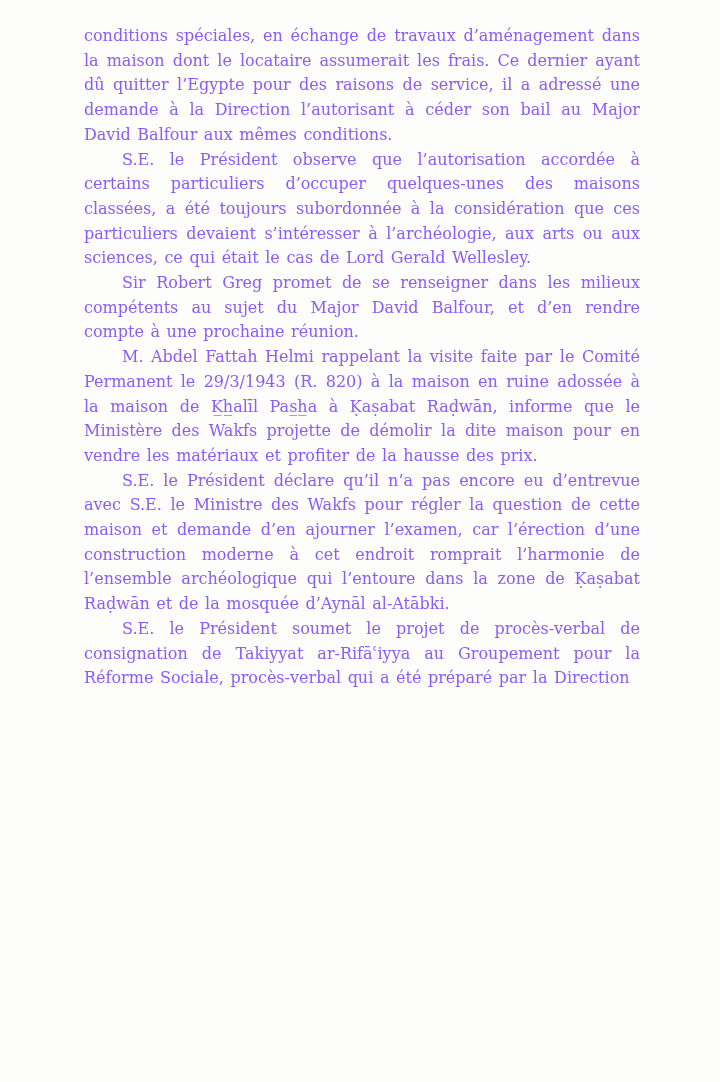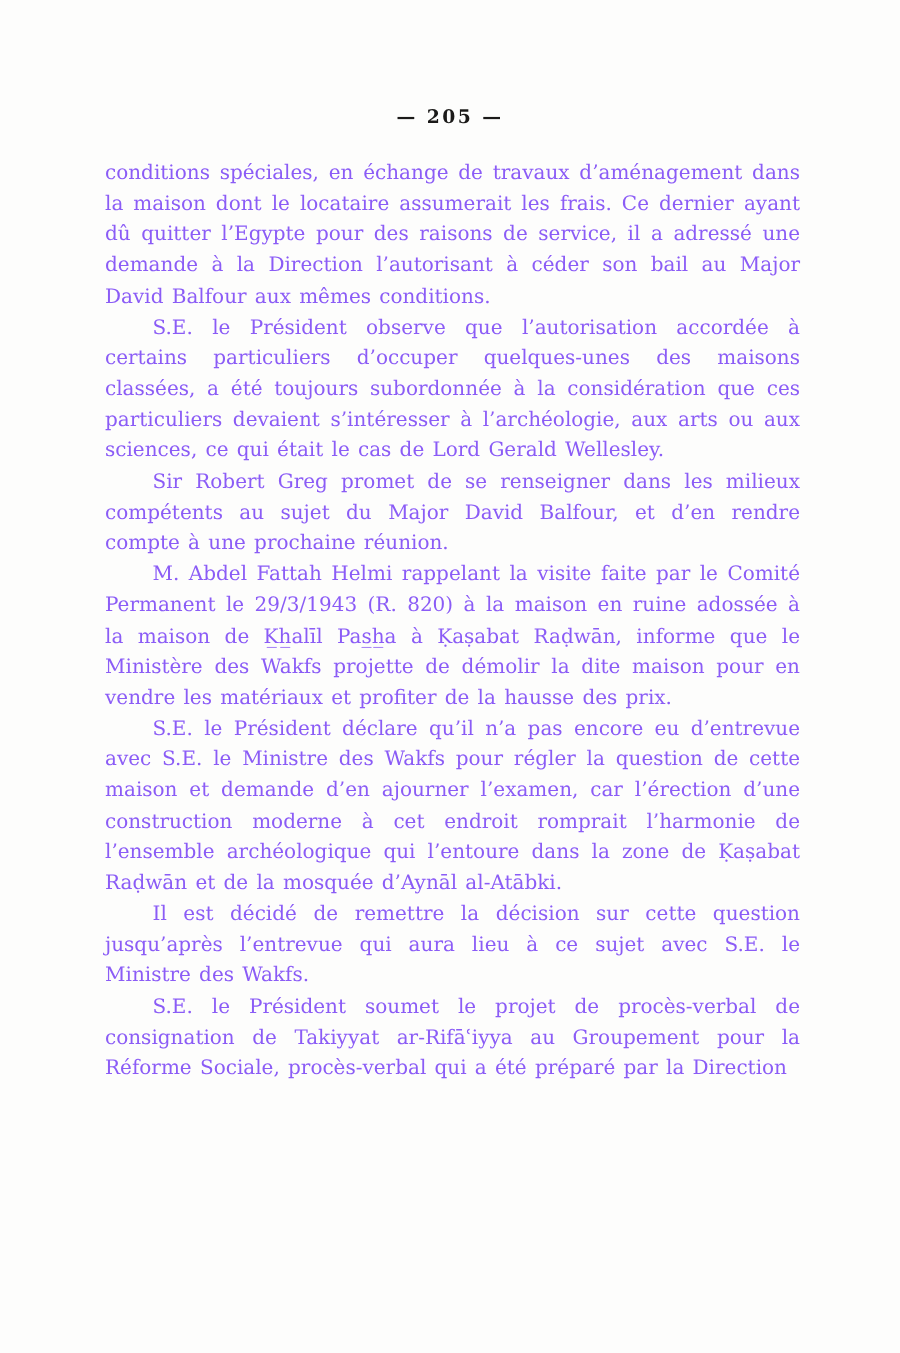--- a/index.html
+++ b/index.html
@@ -60,35 +60,33 @@
     font-weight: bold;
     letter-spacing: 1.6px;
     word-spacing: 3px;
   }
 </style>
 </head>
 <body>
 
 <div class="page">
 
-  <div class="page-number">— 205 —</div>
 
   <div class="text-block">
 
     <p class="body-para">conditions spéciales, en échange de travaux d’aménagement dans la maison dont le locataire assumerait les frais.  Ce dernier ayant dû quitter l’Egypte pour des raisons de service, il a adressé une demande à la Direction l’autorisant à céder son bail au Major David Balfour aux mêmes conditions.</p>
 
     <p class="body-para indent">S.E. le Président observe que l’autorisation accordée à certains particuliers d’occuper quelques-unes des maisons classées, a été toujours subordonnée à la considération que ces particuliers devaient s’intéresser à l’archéologie, aux arts ou aux sciences, ce qui était le cas de Lord Gerald Wellesley.</p>
 
     <p class="body-para indent">Sir Robert Greg promet de se renseigner dans les milieux compétents au sujet du Major David Balfour, et d’en rendre compte à une prochaine réunion.</p>
 
 
     <p class="body-para indent">M. Abdel Fattah Helmi rappelant la visite faite par le Comité Permanent le 29/3/1943 (R. 820) à la maison en ruine adossée à la maison de K̲h̲alīl Pas̲h̲a à Ḳaṣabat Raḍwān, informe que le Ministère des Wakfs projette de démolir la dite maison pour en vendre les matériaux et profiter de la hausse des prix.</p>
 
     <p class="body-para indent">S.E. le Président déclare qu’il n’a pas encore eu d’entrevue avec S.E. le Ministre des Wakfs pour régler la question de cette maison et demande d’en ajourner l’examen, car l’érection d’une construction moderne à cet endroit romprait l’harmonie de l’ensemble archéologique qui l’entoure dans la zone de Ḳaṣabat Raḍwān et de la mosquée d’Aynāl al-Atābki.</p>
 
-    <p class="body-para indent">Il est décidé de remettre la décision sur cette question jusqu’après l’entrevue qui aura lieu à ce sujet avec S.E. le Ministre des Wakfs.</p>
 
 
     <p class="body-para indent">S.E. le Président soumet le projet de procès-verbal de consignation de Takiyyat ar-Rifāʿiyya au Groupement pour la Réforme Sociale, procès-verbal qui a été préparé par la Direction</p>
 
   </div>
 
 </div>
 
 </body></html>

